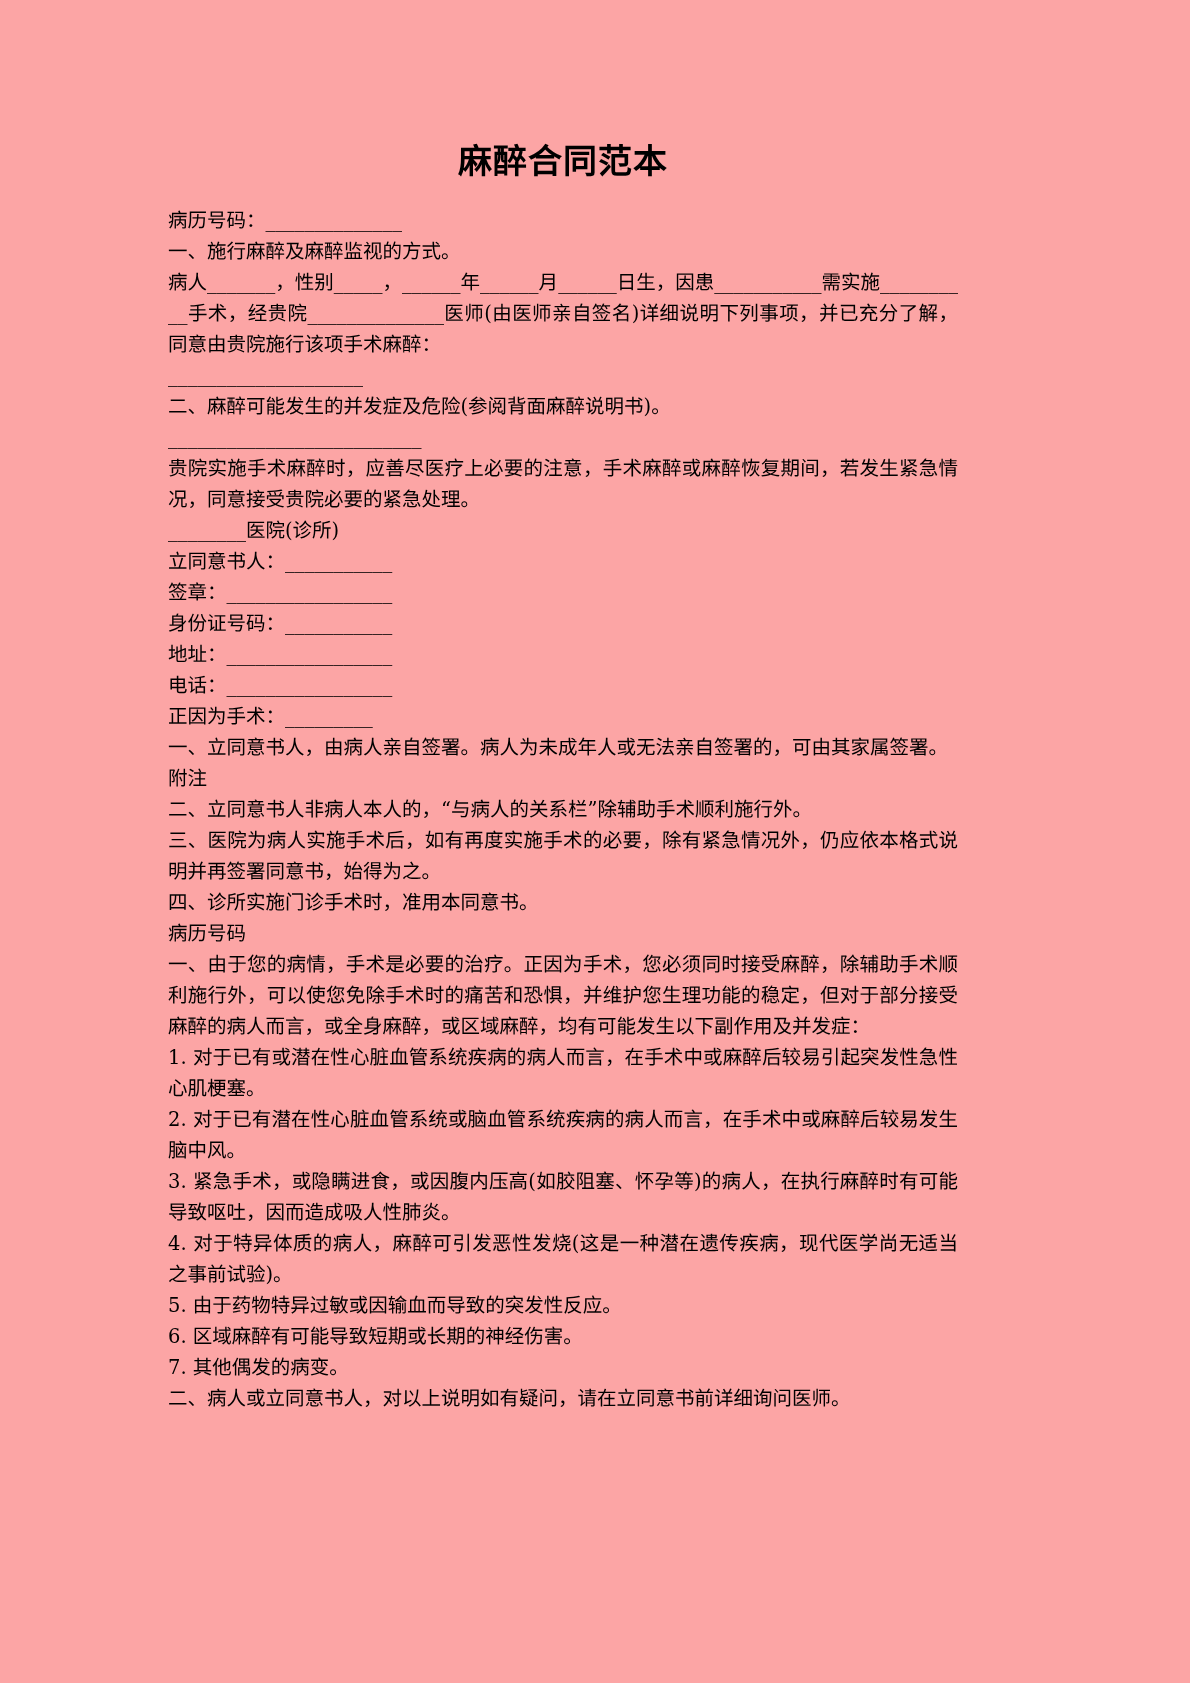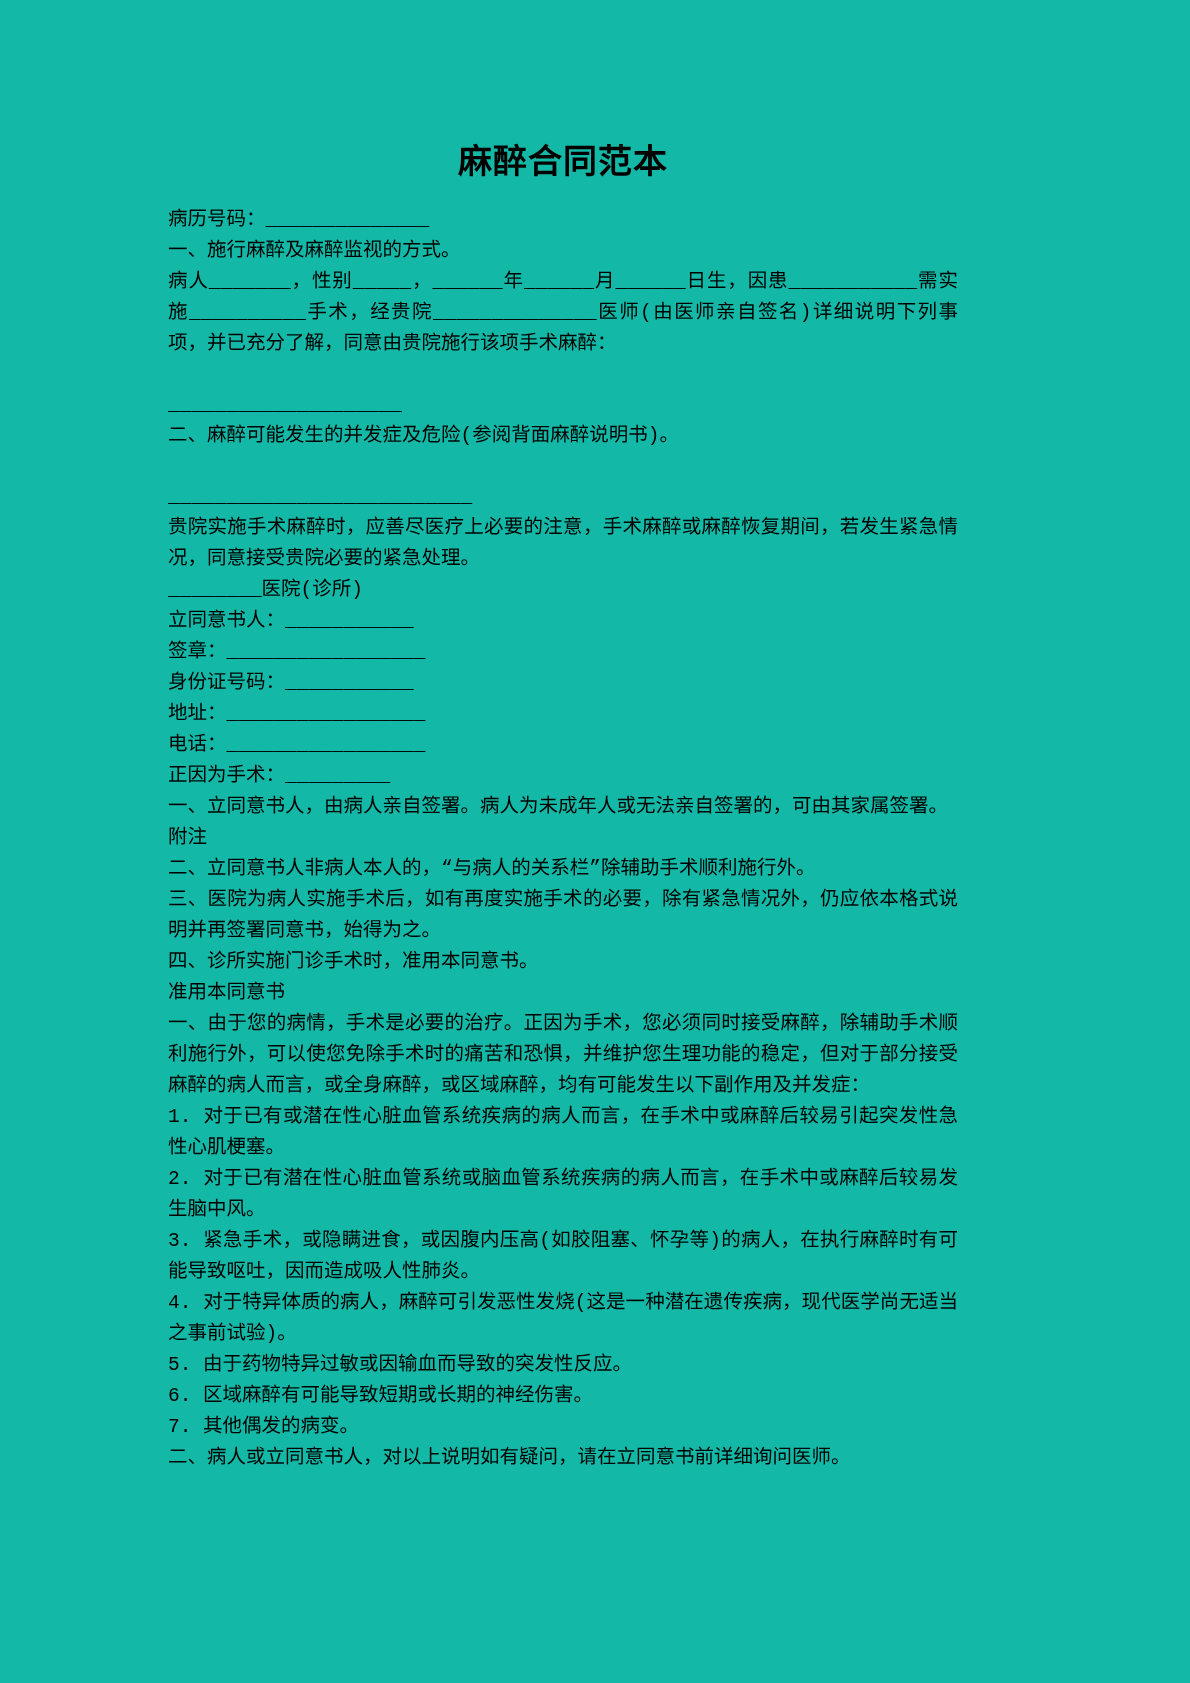--- a/index.html
+++ b/index.html
@@ -10,21 +10,21 @@
   }
   body {
     font-family: "DejaVu Serif", "Liberation Serif", serif;
     color: #000000;
   }
   .page {
     position: relative;
     width: 1190px;
     height: 1683px;
     margin: 0 auto;
-    background: #14b8a6;
+    background: #fca5a5;
     box-sizing: border-box;
     overflow: hidden;
   }
   .content {
     position: absolute;
     left: 168px;
     top: 140px;
     width: 790px;
   }
   .doc-title {
@@ -37,25 +37,23 @@
     font-family: "DejaVu Sans", "Liberation Sans", sans-serif;
   }
   .para {
     font-size: 19.5px;
     line-height: 31px;
     margin: 0;
     text-align: justify;
     text-justify: inter-ideograph;
     word-break: break-all;
     white-space: pre-wrap;
-    font-family: Liberation Mono, monospace;
   }
   .para.blankline {
     min-height: 31px;
-    margin-top: 30px;
   }
 </style>
 </head>
 <body>
 
 <div class="page">
   <div class="content">
 
     <h1 class="doc-title">麻醉合同范本</h1>
 
@@ -73,21 +71,21 @@
     <p class="para">地址：_________________</p>
     <p class="para">电话：_________________</p>
     <p class="para">正因为手术：_________</p>
 
     <p class="para">一、立同意书人，由病人亲自签署。病人为未成年人或无法亲自签署的，可由其家属签署。</p>
     <p class="para">附注</p>
     <p class="para">二、立同意书人非病人本人的，“与病人的关系栏”除辅助手术顺利施行外。</p>
     <p class="para">三、医院为病人实施手术后，如有再度实施手术的必要，除有紧急情况外，仍应依本格式说明并再签署同意书，始得为之。</p>
     <p class="para">四、诊所实施门诊手术时，准用本同意书。</p>
 
-    <p class="para">准用本同意书</p>
+    <p class="para">病历号码</p>
     <p class="para">一、由于您的病情，手术是必要的治疗。正因为手术，您必须同时接受麻醉，除辅助手术顺利施行外，可以使您免除手术时的痛苦和恐惧，并维护您生理功能的稳定，但对于部分接受麻醉的病人而言，或全身麻醉，或区域麻醉，均有可能发生以下副作用及并发症：</p>
     <p class="para">1. 对于已有或潜在性心脏血管系统疾病的病人而言，在手术中或麻醉后较易引起突发性急性心肌梗塞。</p>
     <p class="para">2. 对于已有潜在性心脏血管系统或脑血管系统疾病的病人而言，在手术中或麻醉后较易发生脑中风。</p>
     <p class="para">3. 紧急手术，或隐瞒进食，或因腹内压高(如胶阻塞、怀孕等)的病人，在执行麻醉时有可能导致呕吐，因而造成吸人性肺炎。</p>
     <p class="para">4. 对于特异体质的病人，麻醉可引发恶性发烧(这是一种潜在遗传疾病，现代医学尚无适当之事前试验)。</p>
     <p class="para">5. 由于药物特异过敏或因输血而导致的突发性反应。</p>
     <p class="para">6. 区域麻醉有可能导致短期或长期的神经伤害。</p>
     <p class="para">7. 其他偶发的病变。</p>
     <p class="para">二、病人或立同意书人，对以上说明如有疑问，请在立同意书前详细询问医师。</p>
 

